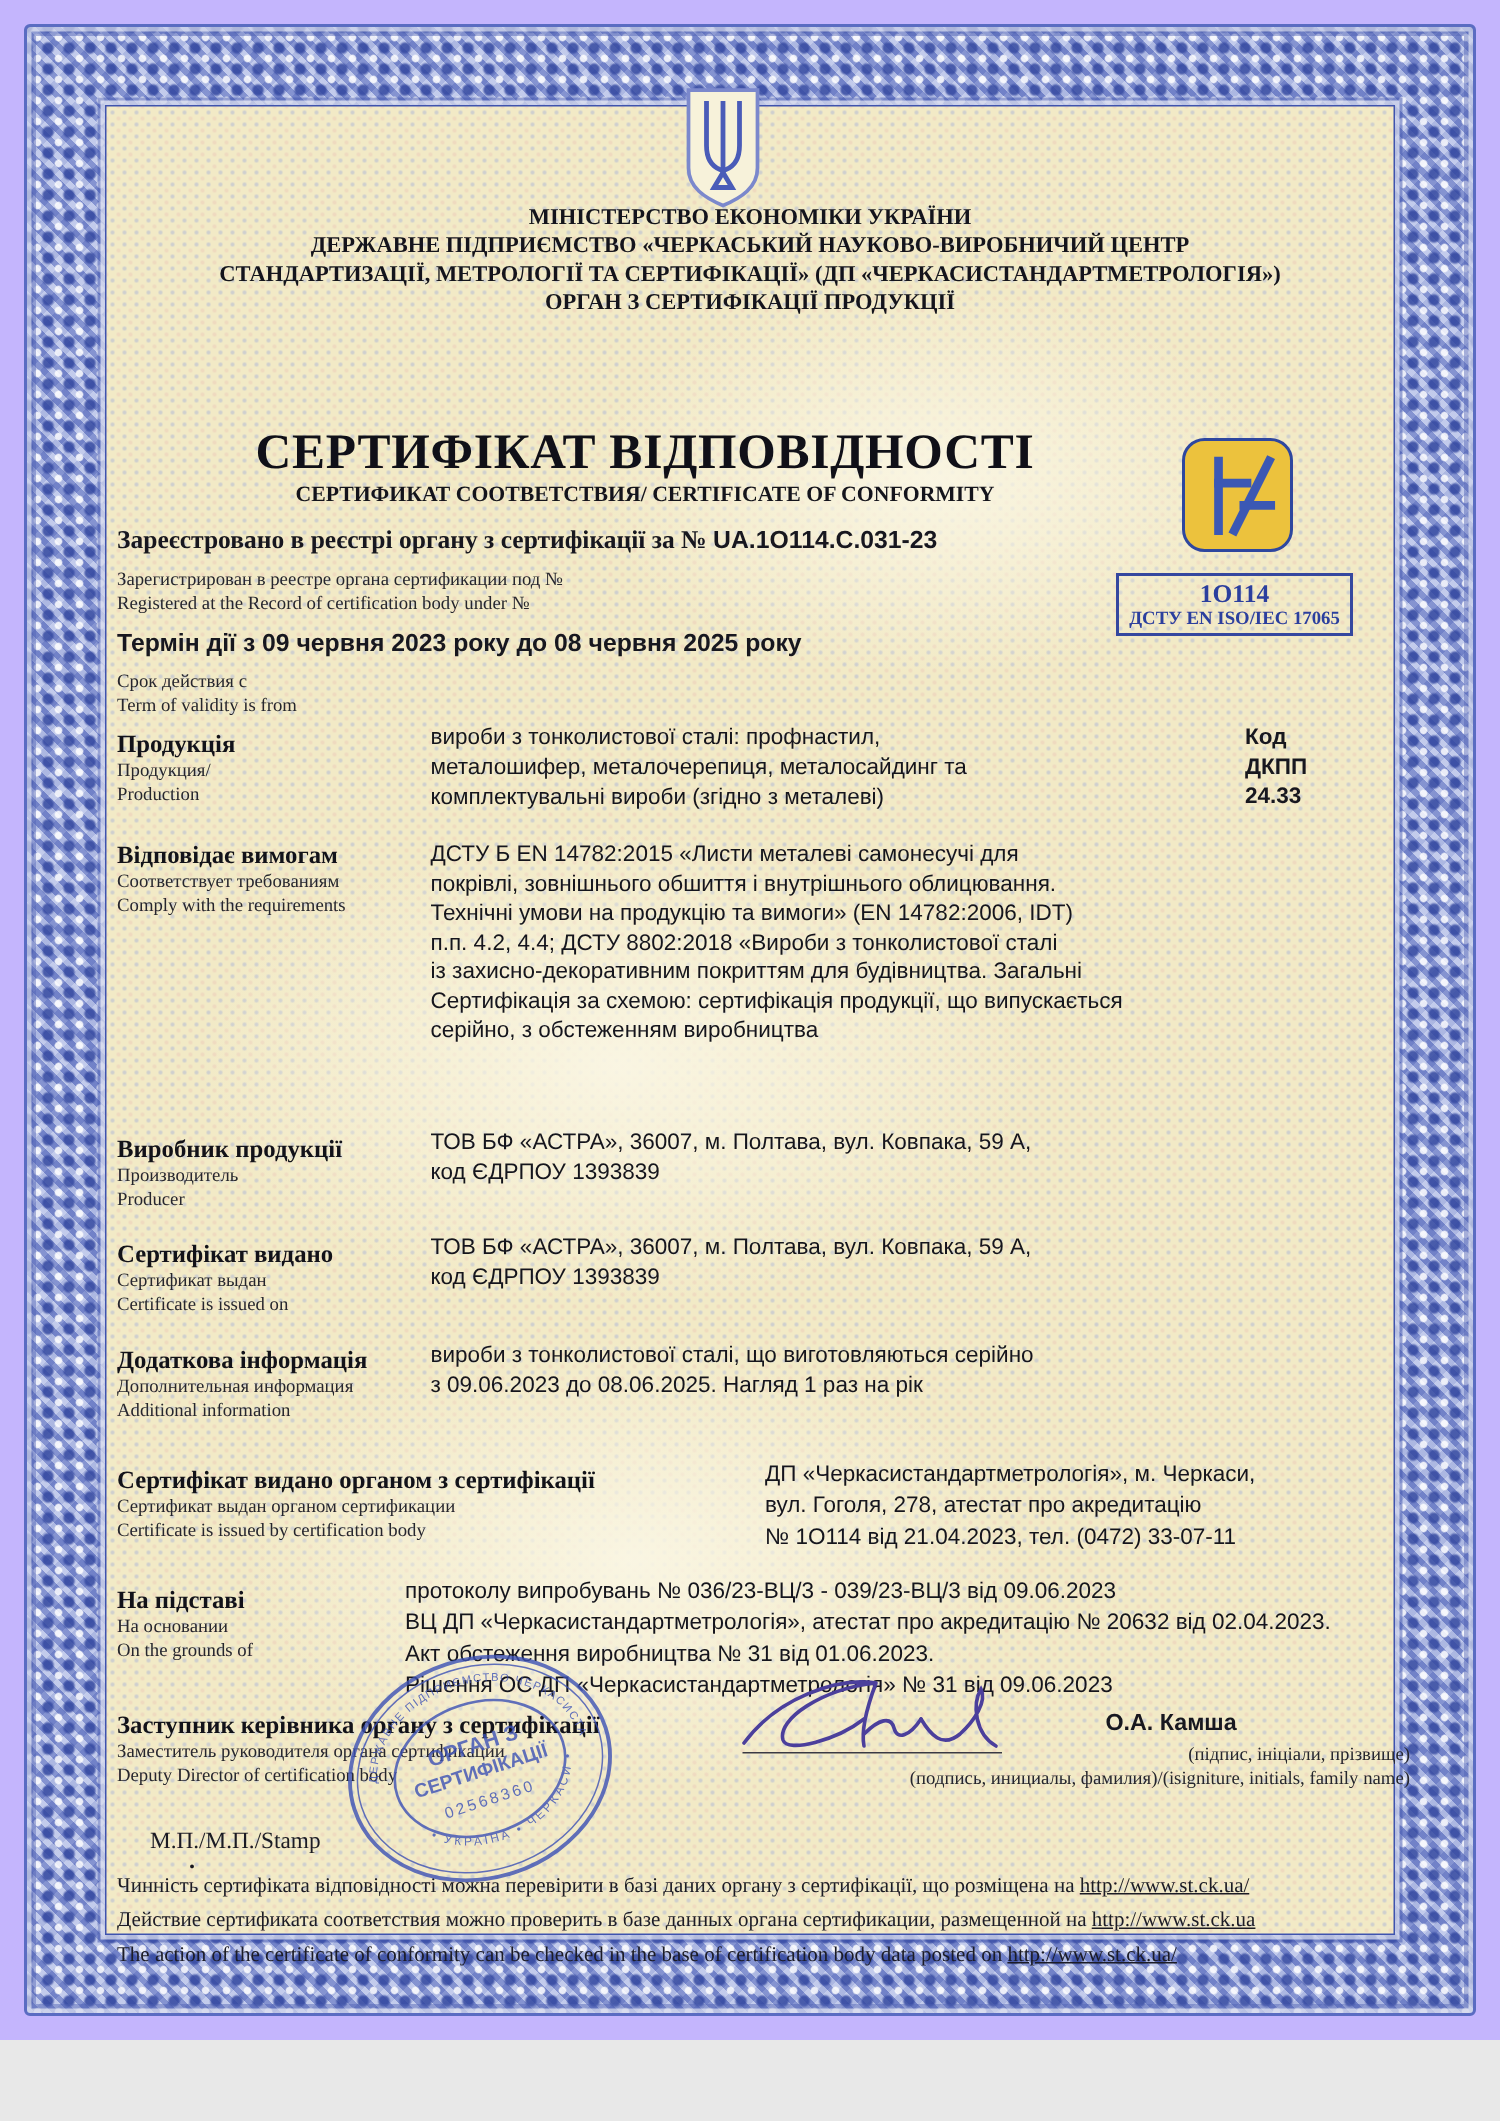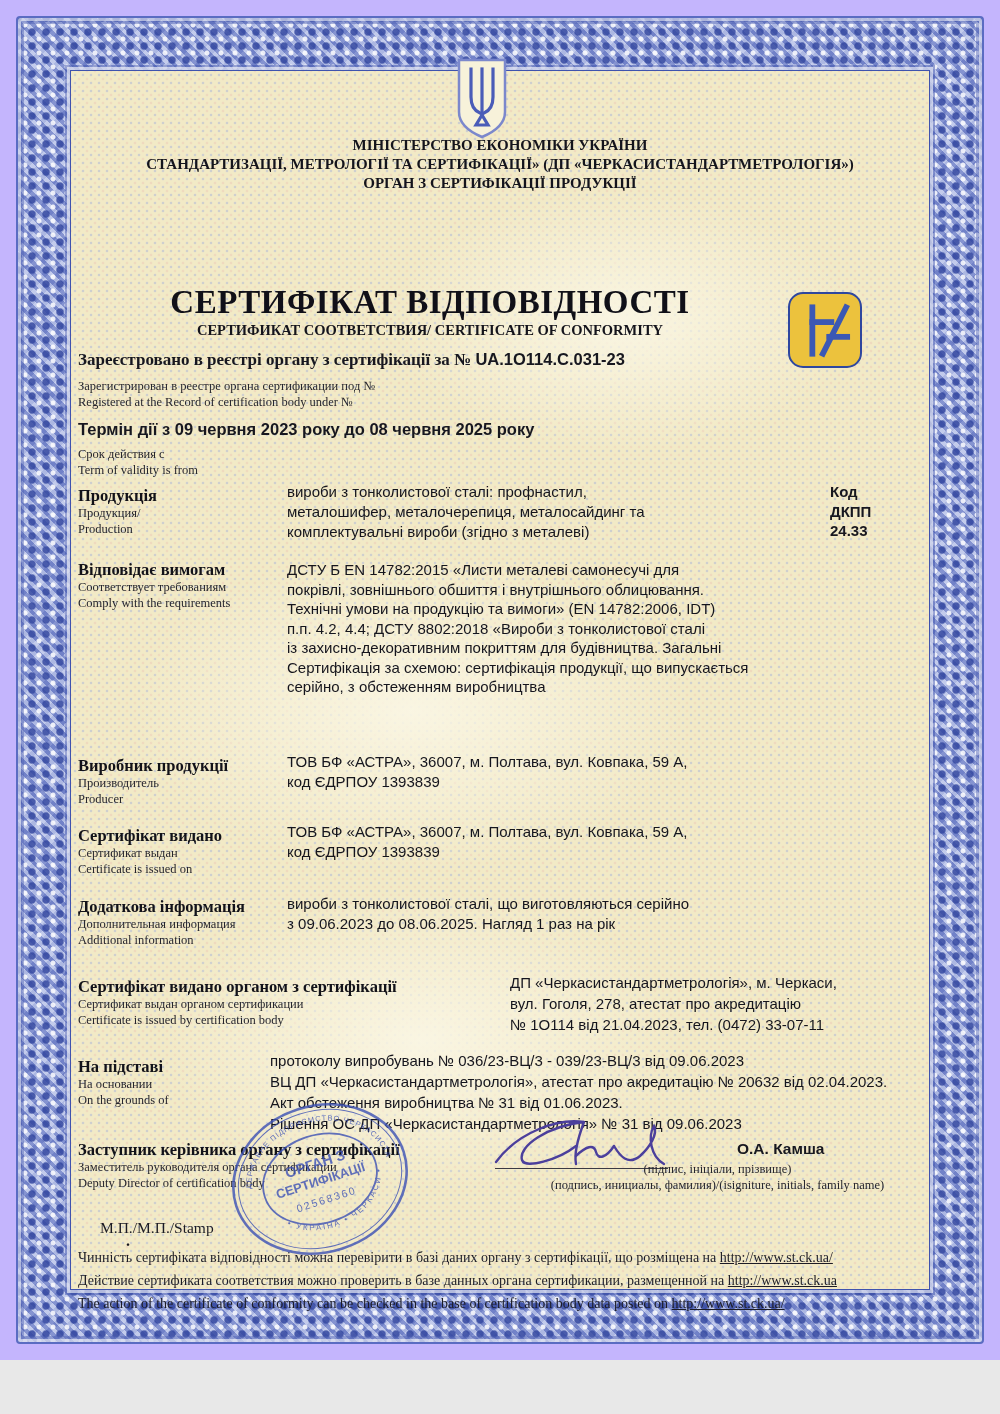--- a/index.html
+++ b/index.html
@@ -60,21 +60,21 @@
   .naau-box{width:74px;height:76px;background:#ecc23d;border:2px solid #2e479f;border-radius:15px;
     display:flex;align-items:center;justify-content:center;box-sizing:border-box;}
   .acc-box{position:absolute;left:744px;top:382px;width:158px;height:42px;border:2px solid #35489f;
     text-align:center;color:#2b3f9e;box-sizing:border-box;padding-top:2px;}
   .acc-box .code{font-weight:700;font-size:17px;line-height:19px;}
   .acc-box .std{font-weight:700;font-size:12.5px;line-height:15px;}
 
   .sig-line{position:absolute;left:495px;top:1168px;width:173px;border-bottom:1.6px solid #3a3a44;}
   .sig-name{position:absolute;left:737px;top:1140px;font-family:"Liberation Sans",sans-serif;
     font-weight:700;font-size:15.5px;}
-  .sig-captions{position:absolute;left:495px;top:1162px;width:445px;text-align:center;}
+  .sig-captions{position:absolute;left:495px;top:1162px;width:445px;text-align:right;}
   .mp{position:absolute;left:100px;top:1196px;font-size:15.5px;color:#1b1b24;margin-top:23px;}
   .dot{position:absolute;left:126px;top:1232px;font-size:16px;font-weight:700;}
 
   .footer{position:absolute;left:78px;top:1246px;width:870px;font-size:14px;line-height:23px;color:#1c1c26;}
   .footer .lnk{text-decoration:underline;}
 
   .stamp{position:absolute;left:224px;top:1098px;width:192px;height:162px;opacity:.8;z-index:3;}
   .sig-svg{position:absolute;left:488px;top:1112px;width:200px;height:62px;z-index:3;}
 </style>
 </head>
@@ -95,39 +95,44 @@
       <g fill="none" stroke="#4a5cb8" stroke-width="3.2" stroke-linecap="square">
         <path d="M30 12 V58"></path>
         <path d="M19 12 V40 C19 50 23 54 28 56"></path>
         <path d="M41 12 V40 C41 50 37 54 32 56"></path>
         <path d="M30 58 L24 68 H36 Z"></path>
       </g>
     </svg>
 
     <div class="hdr-lines">
       <div>МІНІСТЕРСТВО ЕКОНОМІКИ УКРАЇНИ</div>
+      <div>ДЕРЖАВНЕ ПІДПРИЄМСТВО «ЧЕРКАСЬКИЙ НАУКОВО-ВИРОБНИЧИЙ ЦЕНТР</div>
       <div>СТАНДАРТИЗАЦІЇ, МЕТРОЛОГІЇ ТА СЕРТИФІКАЦІЇ» (ДП «ЧЕРКАСИСТАНДАРТМЕТРОЛОГІЯ»)</div>
       <div>ОРГАН З СЕРТИФІКАЦІЇ ПРОДУКЦІЇ</div>
     </div>
 
     <div class="title">СЕРТИФІКАТ ВІДПОВІДНОСТІ</div>
     <div class="subtitle">СЕРТИФИКАТ СООТВЕТСТВИЯ/ CERTIFICATE OF CONFORMITY</div>
 
     <div class="naau">
       <div class="naau-box">
         <svg width="56" height="58" viewBox="0 0 100 110">
           <g fill="none" stroke="#3b58b4" stroke-width="11" stroke-linecap="square">
             <path d="M26 12 V100"></path>
             <path d="M26 40 H62"></path>
             <path d="M90 12 L46 100"></path>
             <path d="M58 68 H92"></path>
           </g>
         </svg>
       </div>
     </div>
+    <div class="acc-box">
+      <div class="code">1О114</div>
+      <div class="std">ДСТУ EN ISO/IEC 17065</div>
+    </div>
 
     <div class="reg-main">
       <span>Зареєстровано в реєстрі органу з сертифікації за №</span>
       <span class="num">UA.1О114.C.031-23</span>
     </div>
     <div class="reg-sub small-sub">
       <div>Зарегистрирован в реестре органа сертификации под №</div>
       <div>Registered at the Record of certification body under №</div>
     </div>
 

